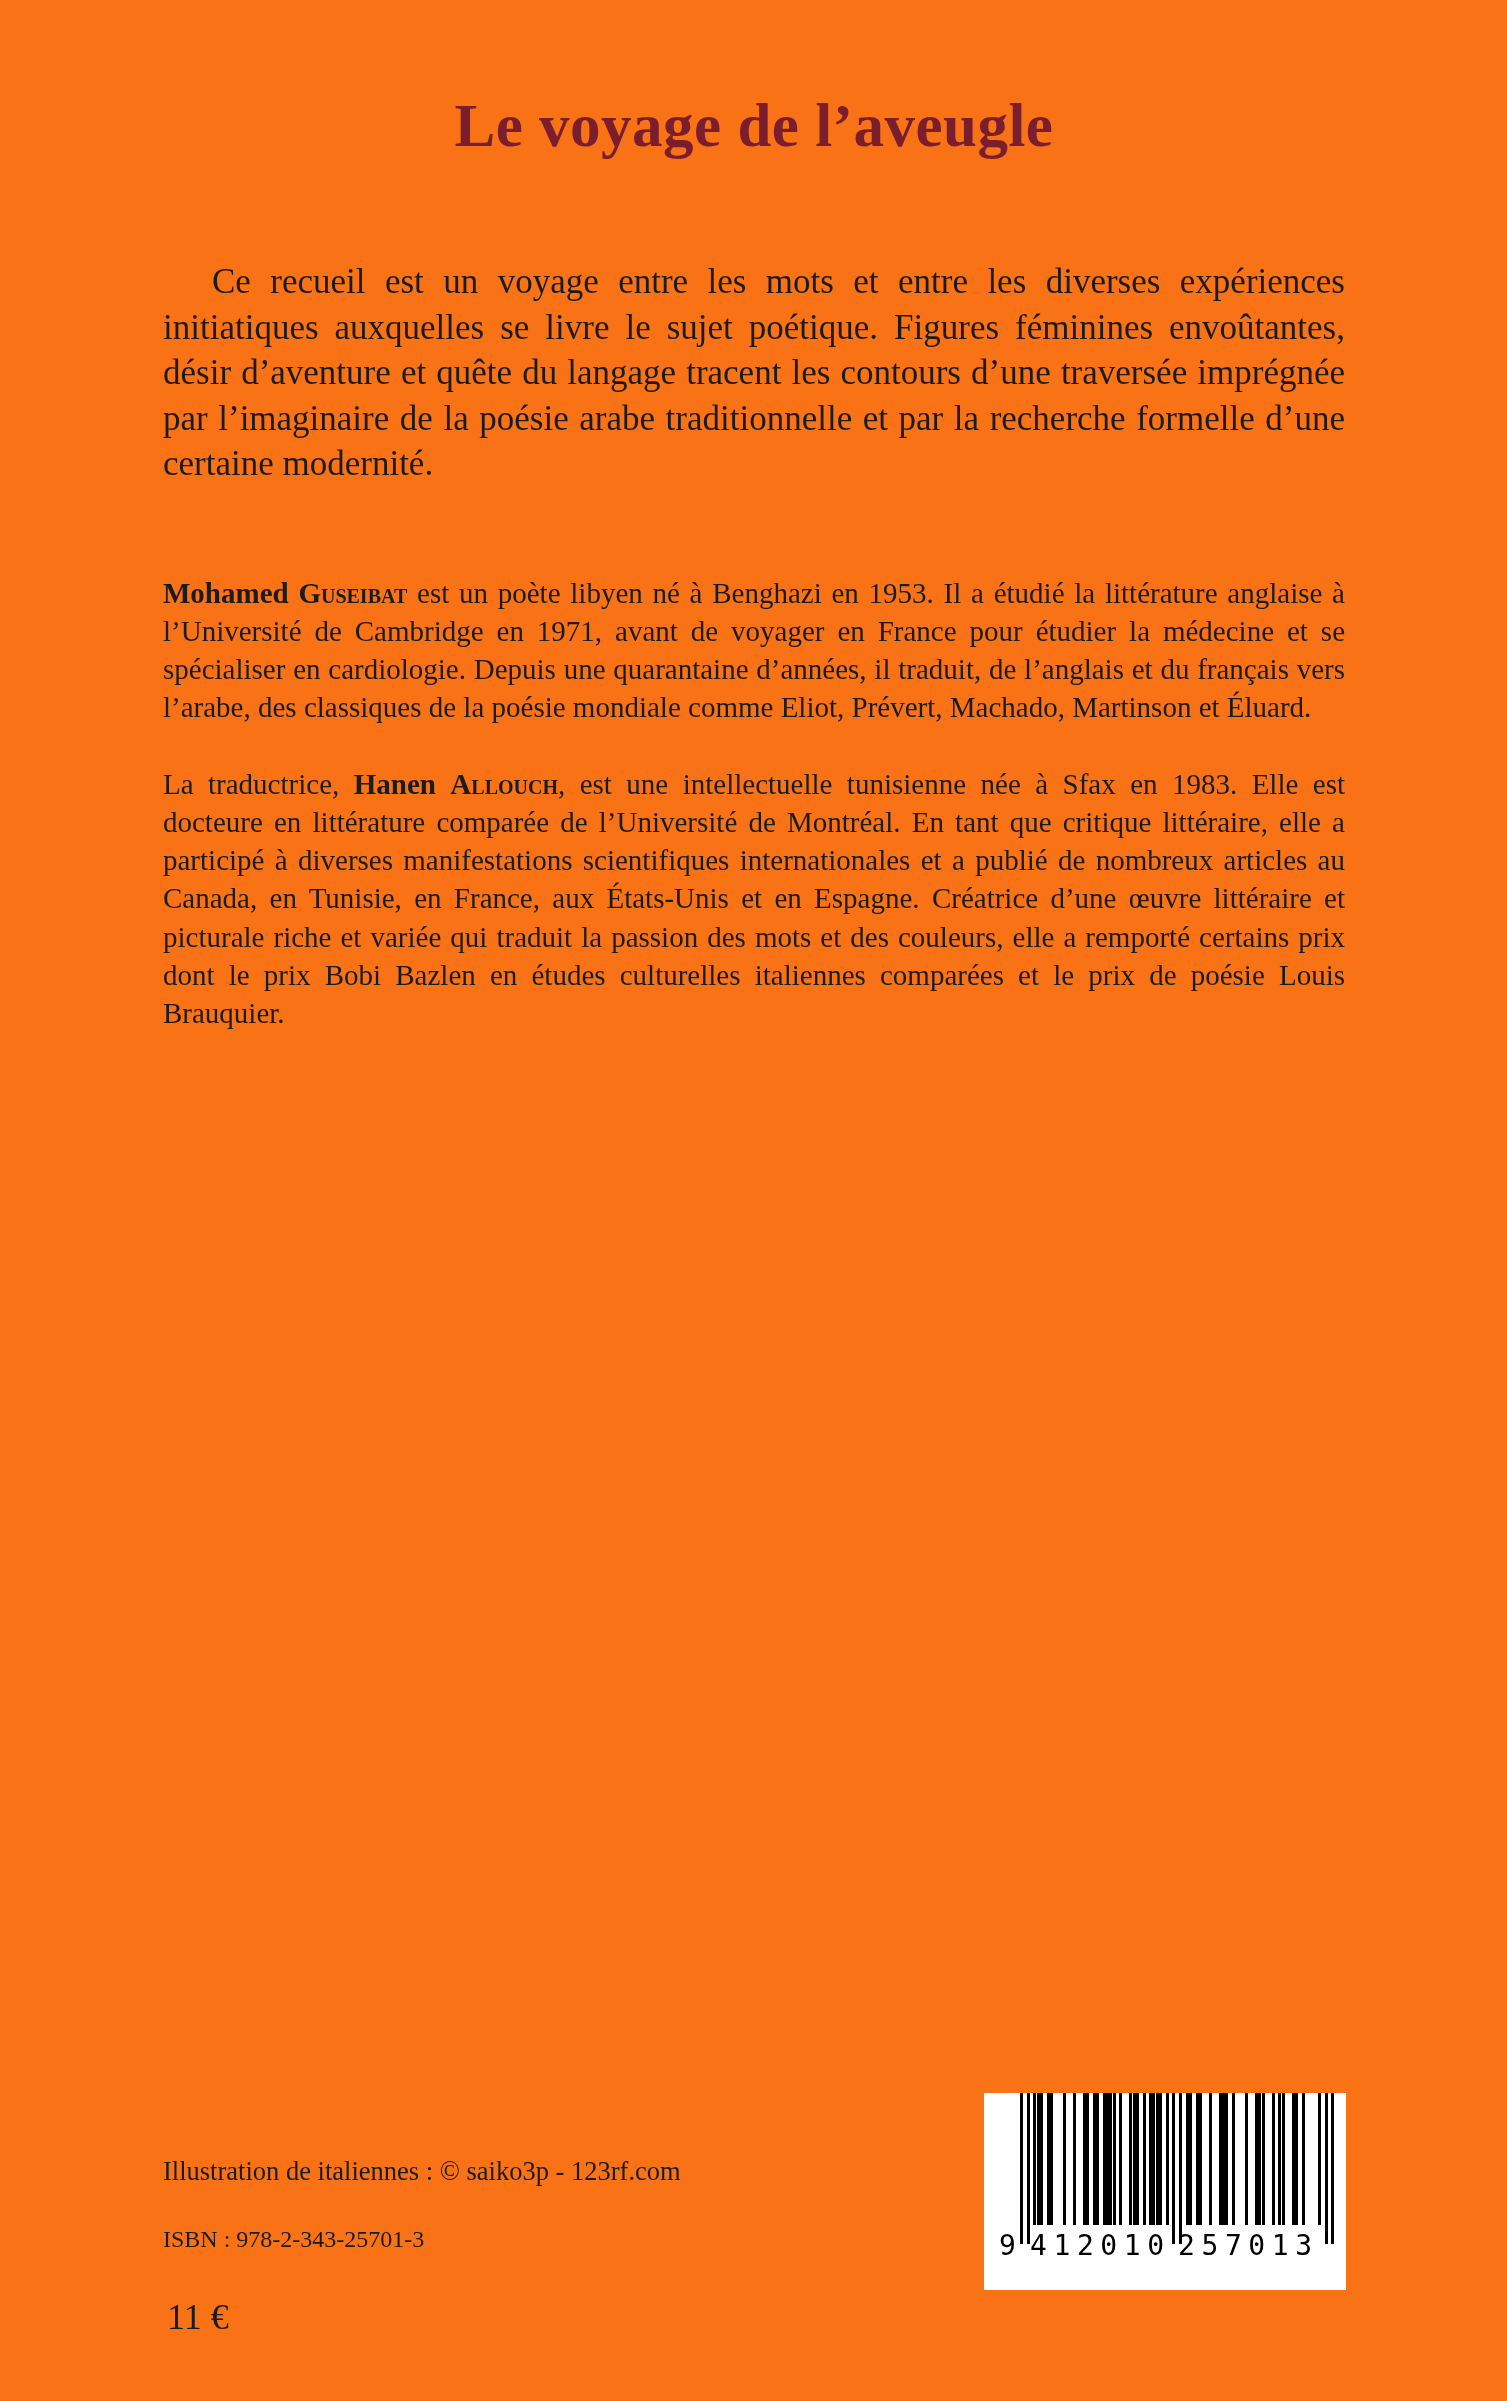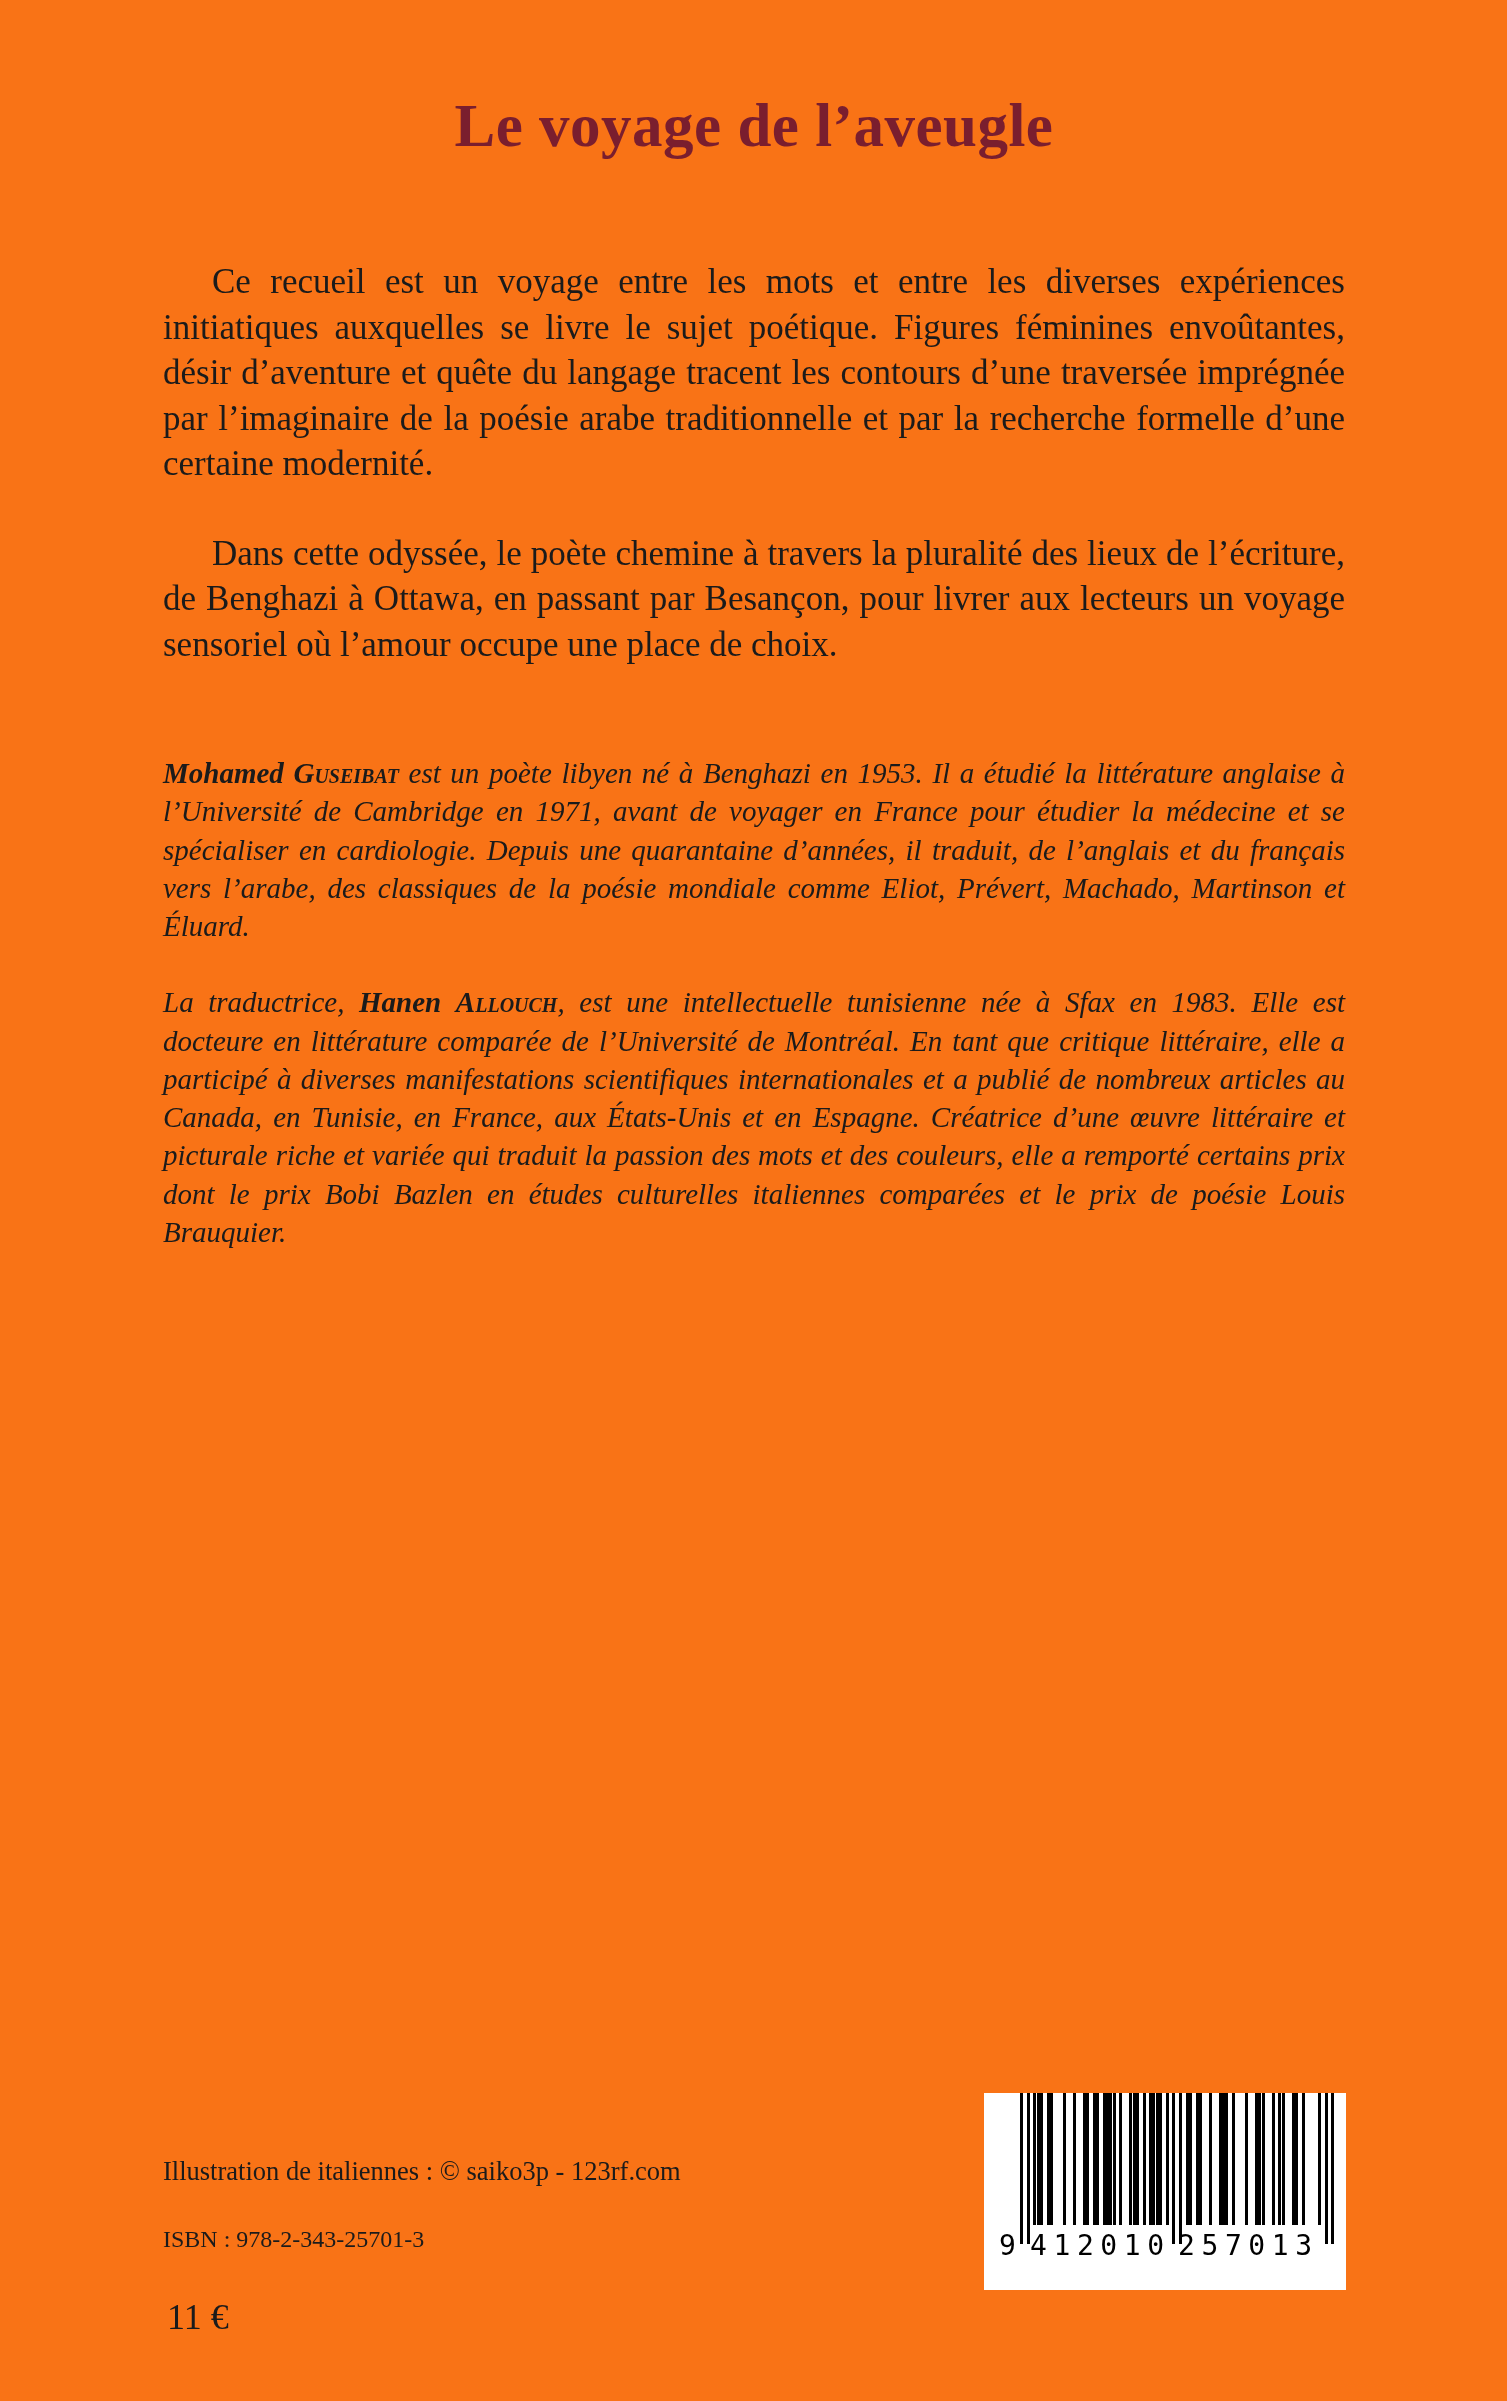--- a/index.html
+++ b/index.html
@@ -29,21 +29,20 @@
     font-size: 35px;
     line-height: 1.3;
     text-align: justify;
     text-indent: 49px;
   }
   .bios { margin-top: 87px; }
   .bio {
     margin: 0 0 38px 0;
     font-size: 29px;
     line-height: 1.32;
-    font-style: italic;
     text-align: justify;
   }
   .bio-name { font-weight: 700; }
   .sc { font-variant: small-caps; }
 
   .credit {
     position: absolute;
     left: 163px;
     top: 2156px;
     font-size: 26.5px;
@@ -92,21 +91,20 @@
 </style>
 </head>
 <body>
 
 <div class="page">
 
   <h1 class="title">Le voyage de l’aveugle</h1>
 
   <section class="synopsis">
     <p class="syn-p">Ce recueil est un voyage entre les mots et entre les diverses expériences initiatiques auxquelles se livre le sujet poétique. Figures féminines envoûtantes, désir d’aventure et quête du langage tracent les contours d’une traversée imprégnée par l’imaginaire de la poésie arabe traditionnelle et par la recherche formelle d’une certaine modernité.</p>
-    <p class="syn-p">Dans cette odyssée, le poète chemine à travers la pluralité des lieux de l’écriture, de Benghazi à Ottawa, en passant par Besançon, pour livrer aux lecteurs un voyage sensoriel où l’amour occupe une place de choix.</p>
   </section>
 
   <section class="bios">
     <p class="bio"><b class="bio-name"><span>Mohamed </span><span class="sc">Guseibat</span></b><span> est un poète libyen né à Benghazi en 1953. Il a étudié la littérature anglaise à l’Université de Cambridge en 1971, avant de voyager en France pour étudier la médecine et se spécialiser en cardiologie. Depuis une quarantaine d’années, il traduit, de l’anglais et du français vers l’arabe, des classiques de la poésie mondiale comme Eliot, Prévert, Machado, Martinson et Éluard.</span></p>
 
     <p class="bio"><span>La traductrice, </span><b class="bio-name"><span>Hanen </span><span class="sc">Allouch</span></b><span>, est une intellectuelle tunisienne née à Sfax en 1983. Elle est docteure en littérature comparée de l’Université de Montréal. En tant que critique littéraire, elle a participé à diverses manifestations scientifiques internationales et a publié de nombreux articles au Canada, en Tunisie, en France, aux États-Unis et en Espagne. Créatrice d’une œuvre littéraire et picturale riche et variée qui traduit la passion des mots et des couleurs, elle a remporté certains prix dont le prix Bobi Bazlen en études culturelles italiennes comparées et le prix de poésie Louis Brauquier.</span></p>
   </section>
 
   <footer>
     <div class="credit">Illustration de italiennes : © saiko3p - 123rf.com</div>

